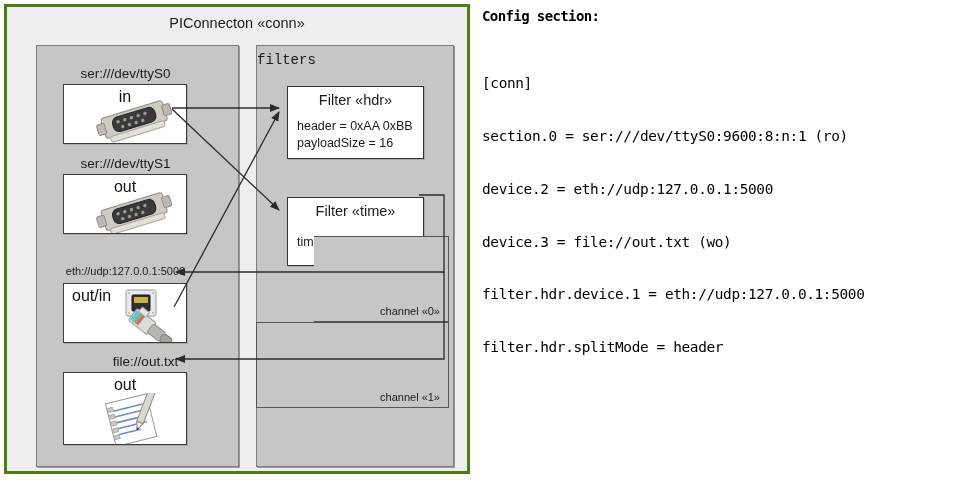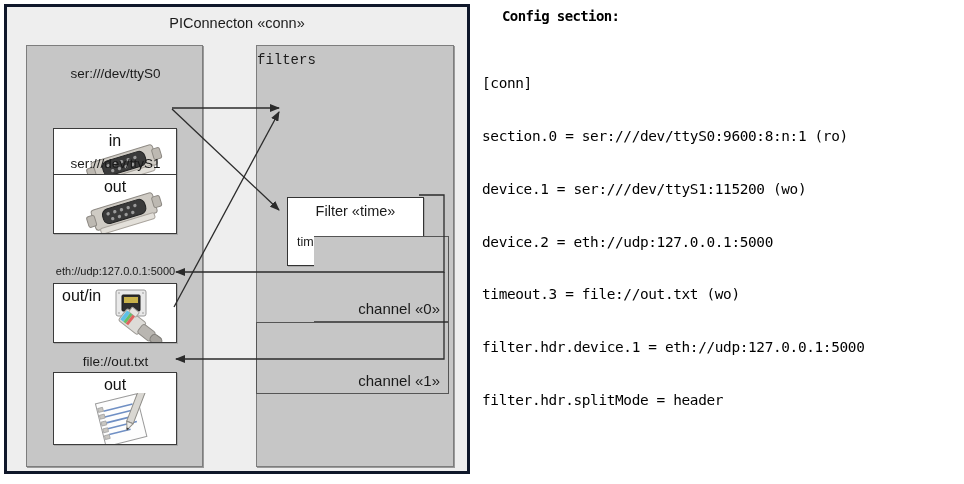--- a/index.html
+++ b/index.html
@@ -10,41 +10,41 @@
     font-family:"Liberation Sans", sans-serif;
     overflow:hidden;
     position:relative;
   }
   #root{position:absolute;left:0;top:0;width:964px;height:484px;}
 
   
   #diagram{
     position:absolute;left:4px;top:4px;width:466px;height:470px;
     box-sizing:border-box;
-    border:3px solid #0f172a;
+    border:3px solid #4d7c0f;
     background:#eeeeee;
   }
   #diagram-title{
     position:absolute;left:0;top:8px;width:100%;
     text-align:center;font-size:14.5px;color:#1a1a1a;
     white-space:nowrap;
   }
 
   .panel{
     position:absolute;box-sizing:border-box;
     background:#c6c6c6;
     border:1px solid #7d7d7d;
     box-shadow:1px 1px 0 #9a9a9a;
   }
   .panel-title{
     position:absolute;left:0;top:6px;width:100%;
     text-align:left;font-size:14px;color:#1a1a1a;font-family:Liberation Mono, monospace;
   }
 
-  #devices-panel{left:19px;top:38px;width:177px;height:422px;}
+  #devices-panel{left:29px;top:38px;width:203px;height:422px;}
   #filters-panel{left:249px;top:38px;width:198px;height:422px;}
 
   .dev-label{
     position:absolute;text-align:center;font-size:13.5px;color:#1a1a1a;
     white-space:nowrap;
   }
   .dev-box{
     position:absolute;box-sizing:border-box;
     background:#ffffff;
     border:1px solid #3b3b3b;
@@ -69,36 +69,35 @@
   .filter-attr{
     position:absolute;left:9px;font-size:12.5px;color:#1a1a1a;
     white-space:nowrap;
   }
 
   .channel-box{
     position:absolute;box-sizing:border-box;
     background:#c6c6c6;border:1px solid #555555;
   }
   .channel-label{
-    position:absolute;right:8px;bottom:4px;font-size:15px;color:#1a1a1a;
+    position:absolute;right:8px;bottom:4px;font-size:11px;color:#1a1a1a;
     white-space:nowrap;
   }
 
   #edges{position:absolute;left:0;top:0;width:466px;height:470px;pointer-events:none;}
 
   
   #config{
     position:absolute;left:482px;top:0px;width:482px;height:484px;
   }
   #config-heading{
     position:absolute;left:0px;top:8px;
     font-family:"DejaVu Sans Mono", monospace;
     font-weight:bold;font-size:14px;color:#000;
     letter-spacing:-0.6px;
-    margin-left:20px;
   }
   #config-lines{
     position:absolute;left:0px;top:40px;
     font-family:"DejaVu Sans Mono", monospace;
     font-size:14.4px;line-height:17.6px;color:#000;
     letter-spacing:-0.35px;
     white-space:pre;
   }
   .cfg-line{white-space:pre;}
 
@@ -110,21 +109,21 @@
 
 <div id="root">
 
   <div id="diagram">
 
     <div id="diagram-title">PIConnecton «conn»</div>
 
     <div class="panel" id="devices-panel">
 
       <div class="dev-label" style="left:0;top:20px;width:177px;">ser:///dev/ttyS0</div>
-      <div class="dev-box" style="left:26px;top:38px;width:124px;height:60px;margin-top:44px;">
+      <div class="dev-box" style="left:26px;top:38px;width:124px;height:60px;">
         <div class="dev-word">in</div>
         <svg class="icon" style="left:22px;top:10px;" width="96" height="48" viewBox="0 0 96 48">
           <g transform="rotate(-17 48 24)">
             <rect x="16" y="14" width="64" height="21" rx="3" fill="#cfcbc4" stroke="#8e8a84" stroke-width="1"></rect>
             <rect x="26" y="17" width="44" height="15" rx="6" fill="#3a3a3a" stroke="#222" stroke-width="1"></rect>
             <g fill="#9a9a9a">
               <circle cx="32" cy="22" r="1.7"></circle>
                 <circle cx="39" cy="22" r="1.7"></circle>
               <circle cx="46" cy="22" r="1.7"></circle>
                 <circle cx="53" cy="22" r="1.7"></circle>
@@ -182,21 +181,21 @@
             <rect x="17" y="22" width="9" height="6" rx="1" fill="#e7e5e1" stroke="#a6a39e"></rect>
             <rect x="15" y="28" width="4" height="11" fill="#5ec0e8"></rect>
             <rect x="19" y="28" width="3" height="11" fill="#66c06a"></rect>
             <rect x="22" y="28" width="3" height="11" fill="#e0645f"></rect>
             <rect x="36" y="28" width="16" height="11" rx="3" fill="#b9b6b1" stroke="#8d8a85"></rect>
             <rect x="50" y="29" width="12" height="9" rx="4" fill="#a6a39e" stroke="#7f7c77"></rect>
           </g>
         </svg>
       </div>
 
-      <div class="dev-label" style="left:0;top:308px;width:177px;">file://out.txt</div>
+      <div class="dev-label" style="left:0;top:308px;width:177px;padding-left:20px;">file://out.txt</div>
       <div class="dev-box" style="left:26px;top:326px;width:124px;height:73px;">
         <div class="dev-word">out</div>
         <svg class="icon" style="left:34px;top:20px;" width="76" height="52" viewBox="0 0 76 52">
           <g transform="rotate(-14 38 26)">
             <rect x="12" y="4" width="42" height="44" fill="#fdfdfd" stroke="#9b9b9b"></rect>
             <g stroke="#6f8fc4" stroke-width="1.6">
               <line x1="18" y1="13" x2="48" y2="13"></line>
               <line x1="18" y1="19" x2="48" y2="19"></line>
               <line x1="18" y1="25" x2="48" y2="25"></line>
               <line x1="18" y1="31" x2="48" y2="31"></line>
@@ -215,31 +214,36 @@
               <polygon points="44,38 47,38 45.5,40.5" fill="#3a3a3a"></polygon>
             </g>
           </g>
         </svg>
       </div>
     </div>
 
     <div class="panel" id="filters-panel">
       <div class="panel-title">filters</div>
 
+      <div class="filter-box" style="left:30px;top:40px;width:137px;height:73px;">
+        <div class="filter-title">Filter «hdr»</div>
+        <div class="filter-attr" style="top:32px;">header = 0xAA 0xBB</div>
+        <div class="filter-attr" style="top:49px;">payloadSize = 16</div>
+      </div>
 
       <div class="filter-box" style="left:30px;top:151px;width:137px;height:69px;">
         <div class="filter-title">Filter «time»</div>
         <div class="filter-attr" style="top:37px;">timeout = 150 ms</div>
       </div>
 
       <div class="channel-box" style="left:57px;top:190px;width:135px;height:86px;border-left:none;">
         <div class="channel-label">channel «0»</div>
       </div>
 
-      <div class="channel-box" style="left:-1px;top:276px;width:193px;height:72px;">
+      <div class="channel-box" style="left:-1px;top:276px;width:193px;height:86px;">
         <div class="channel-label">channel «1»</div>
       </div>
     </div>
 
     <svg id="edges" viewBox="0 0 466 470">
       <defs>
         <marker id="arrow" markerWidth="10" markerHeight="8" refX="9" refY="4" orient="auto" markerUnits="userSpaceOnUse">
           <path d="M0,0 L10,4 L0,8 z" fill="#2b2b2b"></path>
         </marker>
       </defs>
@@ -256,23 +260,22 @@
         <path d="M437,265 L437,352 L169,352" marker-end="url(#arrow)"></path>
       </g>
     </svg>
   </div>
 
   <div id="config">
     <div id="config-heading">Config section:</div>
     <div id="config-lines">
       <div class="cfg-line">[conn]</div>
       <div class="cfg-line">section.0 = ser:///dev/ttyS0:9600:8:n:1 (ro)</div>
-      <div class="cfg-line">device.1 = ser:///dev/ttyS1:115200 (wo)</div>
       <div class="cfg-line">device.2 = eth://udp:127.0.0.1:5000</div>
-      <div class="cfg-line">timeout.3 = file://out.txt (wo)</div>
+      <div class="cfg-line">device.3 = file://out.txt (wo)</div>
       <div class="cfg-line">filter.hdr.device.1 = eth://udp:127.0.0.1:5000</div>
       <div class="cfg-line">filter.hdr.splitMode = header</div>
       
       
       
       
       
       
       
       

